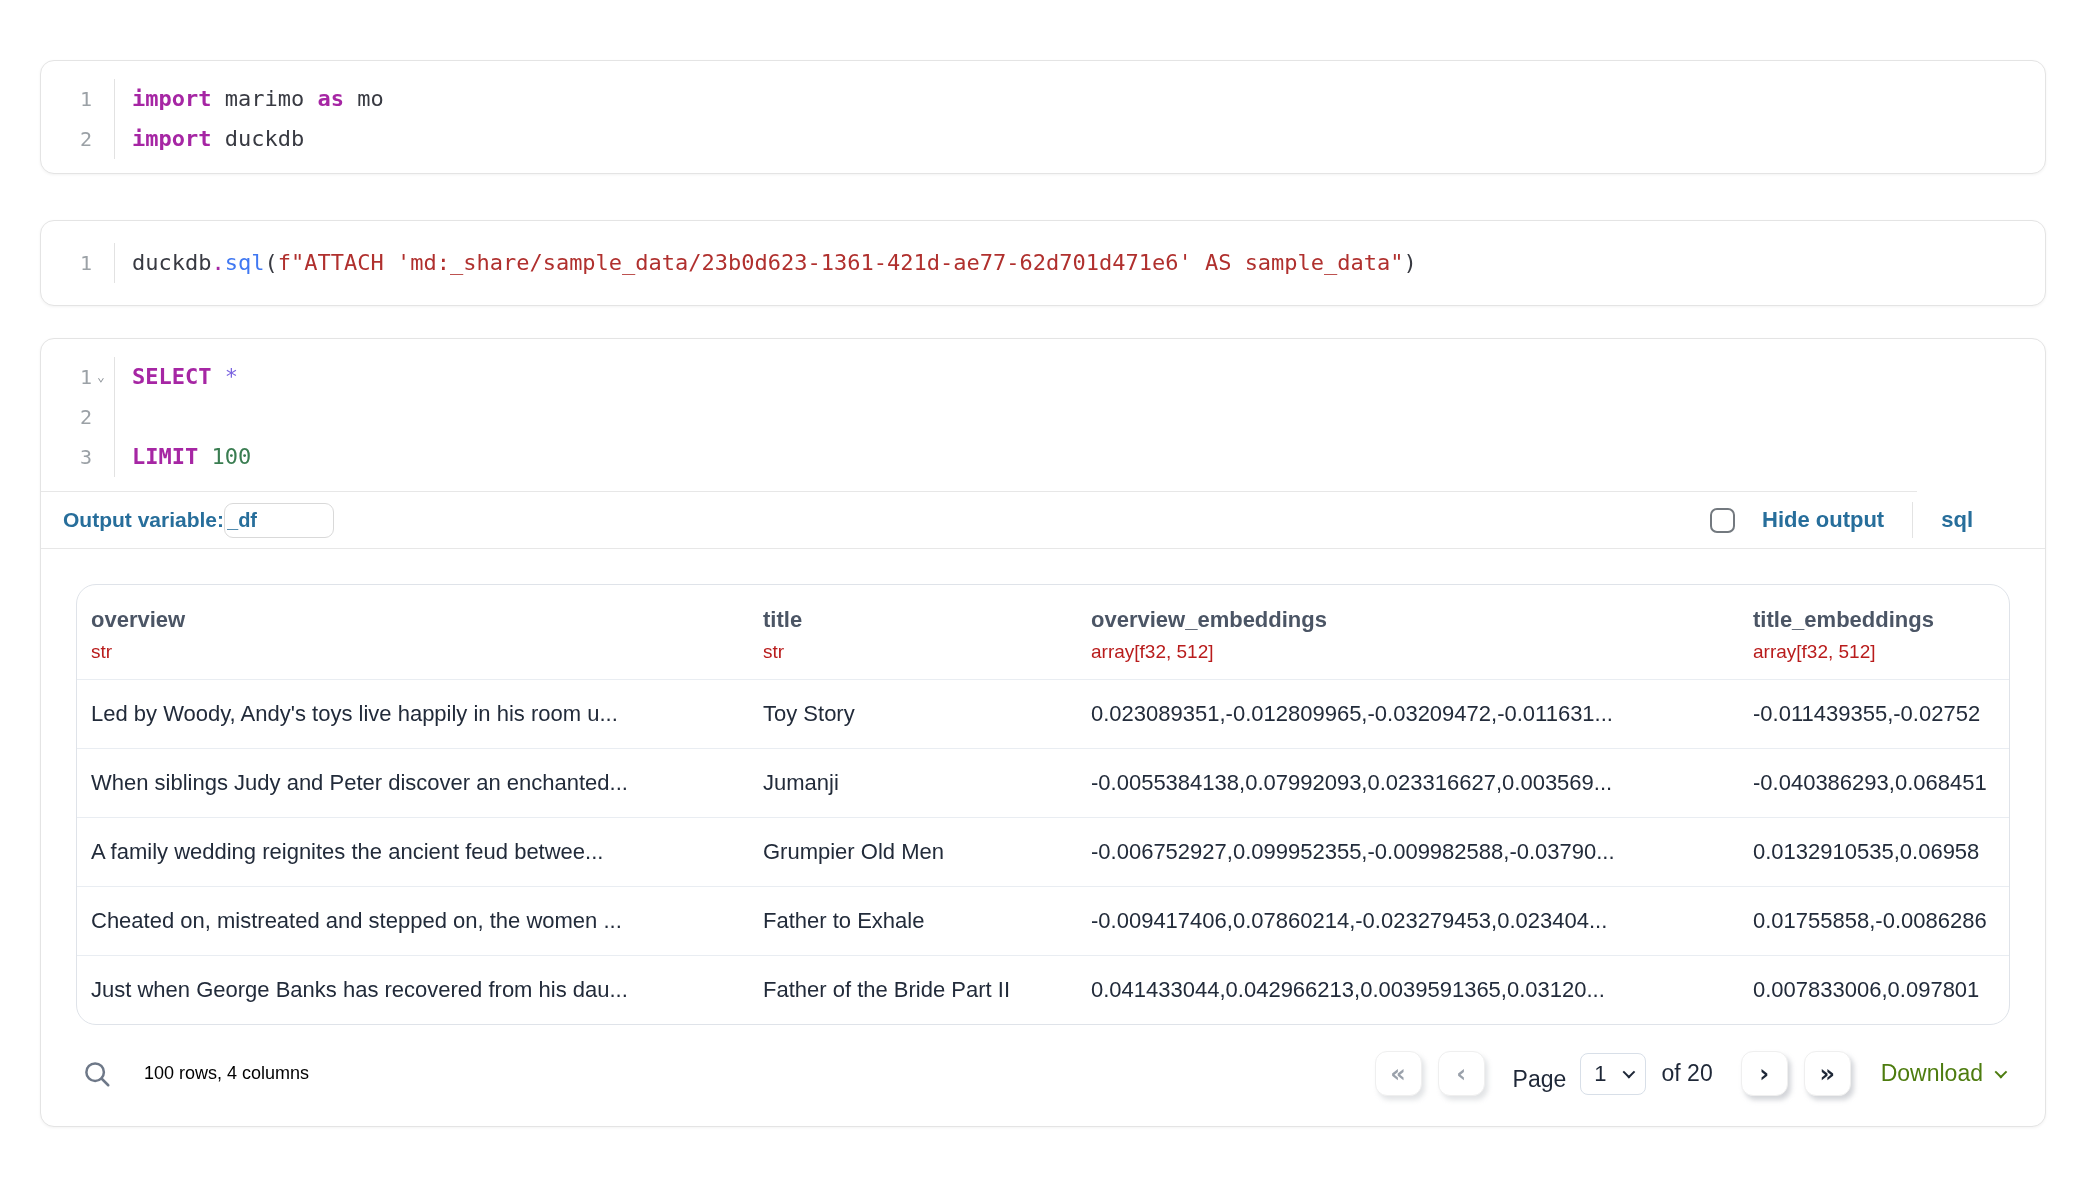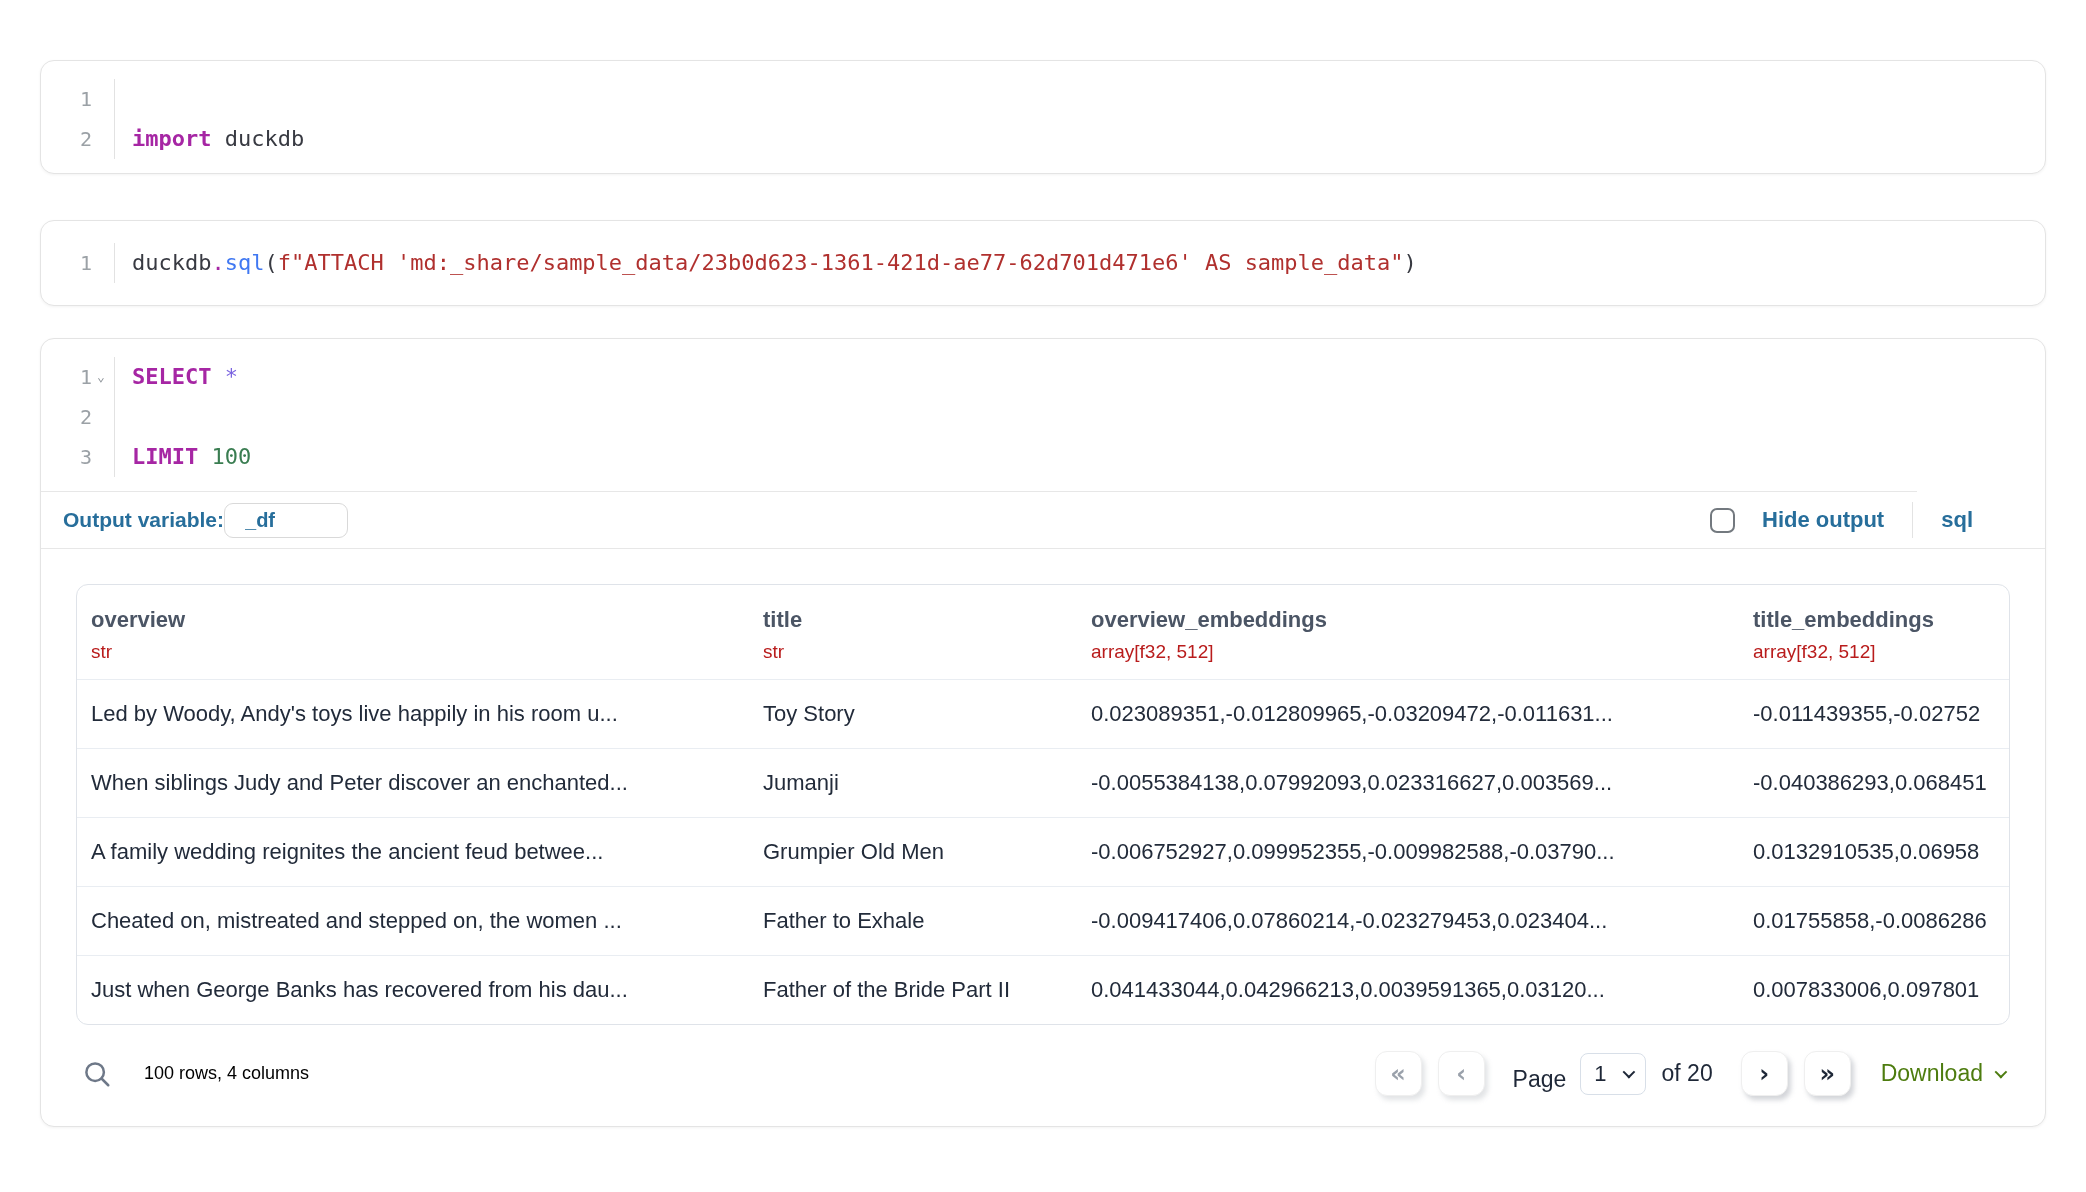--- a/index.html
+++ b/index.html
@@ -55,41 +55,41 @@
   
   .editor-divider { height: 1px; background: #e7e7e7; margin-right: 128px; }
   .sql-bar {
     display: flex; justify-content: space-between; align-items: center;
     padding: 10px 58px 10px 22px;
     border-bottom: 1px solid #e7e7e7;
   }
   .bar-left { display: flex; align-items: center; gap: 0; }
   .bar-label { color: #276e9b; font-weight: bold; font-size: 21px; }
   .df-input {
-    width: 124px; height: 35px;
+    width: 110px; height: 35px;
     border: 1.5px solid #d9d9d9; border-radius: 9px;
     color: #276e9b; font-weight: bold; font-size: 20px;
-    padding: 0 20px; font-family: "Liberation Sans", sans-serif;
+    padding: 0 2px; font-family: "Liberation Sans", sans-serif;
     outline: none;
   }
   .bar-right { display: flex; align-items: center; gap: 28px; }
   .hide-output { display: flex; align-items: center; gap: 27px; cursor: pointer; }
   .checkbox {
     width: 25px; height: 25px;
     border: 2.5px solid #73797f; border-radius: 7px; background: #fff;
   }
   .hide-label { color: #276e9b; font-weight: bold; font-size: 22px; }
   .bar-divider { width: 1px; height: 36px; background: #e3e3e3; }
   .sql-badge { color: #276e9b; font-weight: bold; font-size: 22px; padding-right: 14px; cursor: pointer; }
 
   
   .output { padding: 35px 35px 28px 35px; }
   .table-card {
     border: 1px solid #dfe3e9;
-    border-radius: 12px;
+    border-radius: 20px;
     overflow: hidden;
   }
   table { border-collapse: collapse; table-layout: fixed; width: 2076px; }
   th { text-align: left; vertical-align: top; padding: 22px 24px 16px 0; cursor: pointer; }
   th:first-child, td:first-child { padding-left: 14px; }
   .col-name { font-size: 22px; font-weight: bold; color: #4b5565; }
   .col-type { font-size: 19px; color: #b91c1c; font-weight: normal; margin-top: 8px; }
   thead th { border-bottom: 1px solid #e9edf2; }
   td {
     font-size: 22px; color: #222b3a;
@@ -146,20 +146,21 @@
 
 <div class="page">
 
   <div class="cell cell-1">
     <div class="editor">
         <div class="code-line">
           <div class="gutter">
             <span>1</span>
             <span class="fold"></span>
           </div>
+          <div class="code"><span class="tok-kw">import</span><span class="tok-plain"> marimo </span><span class="tok-kw">as</span><span class="tok-plain"> mo</span></div>
         </div>
         <div class="code-line">
           <div class="gutter">
             <span>2</span>
             <span class="fold"></span>
           </div>
           <div class="code"><span class="tok-kw">import</span><span class="tok-plain"> duckdb</span></div>
         </div>
       </div>
   </div>

